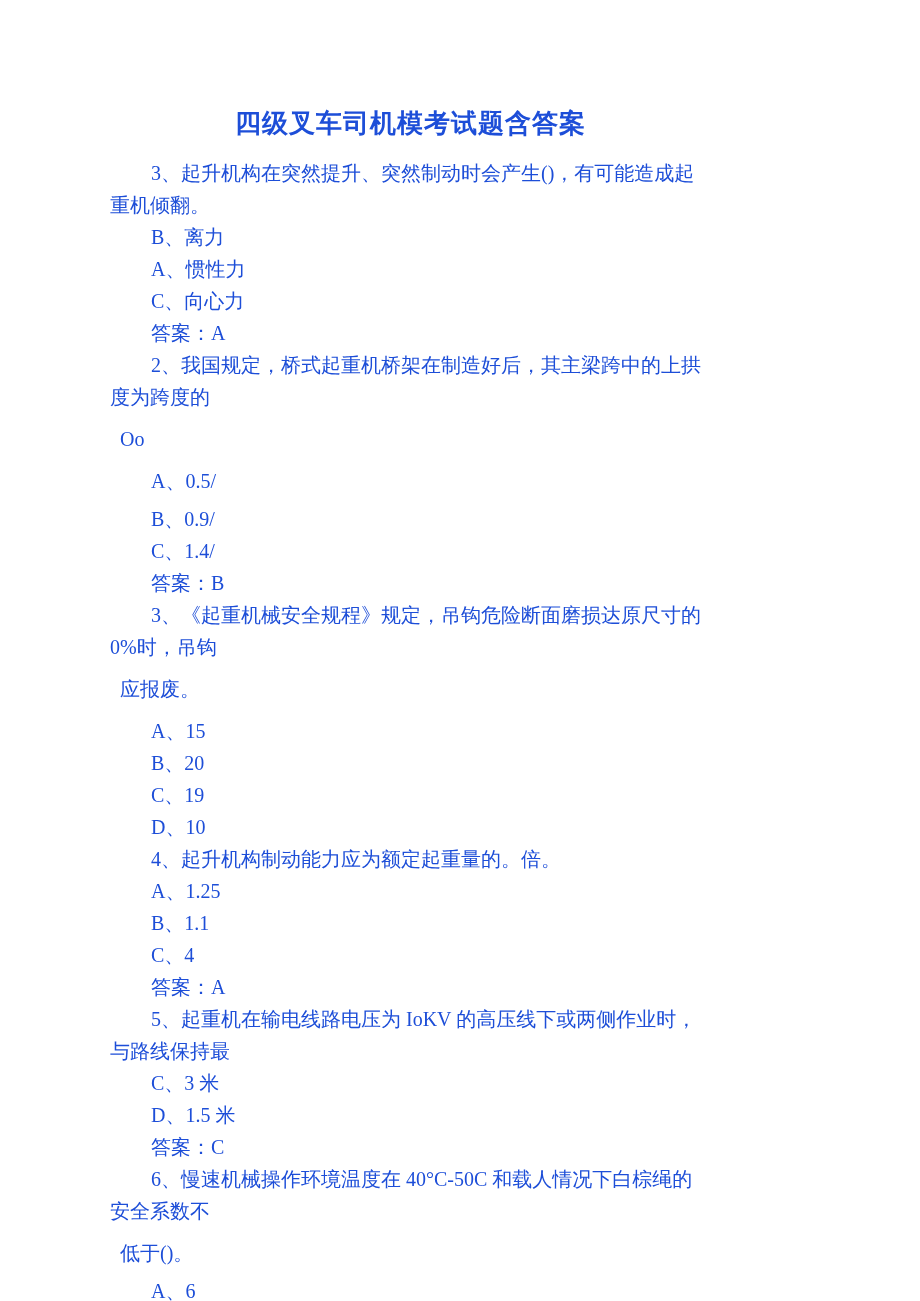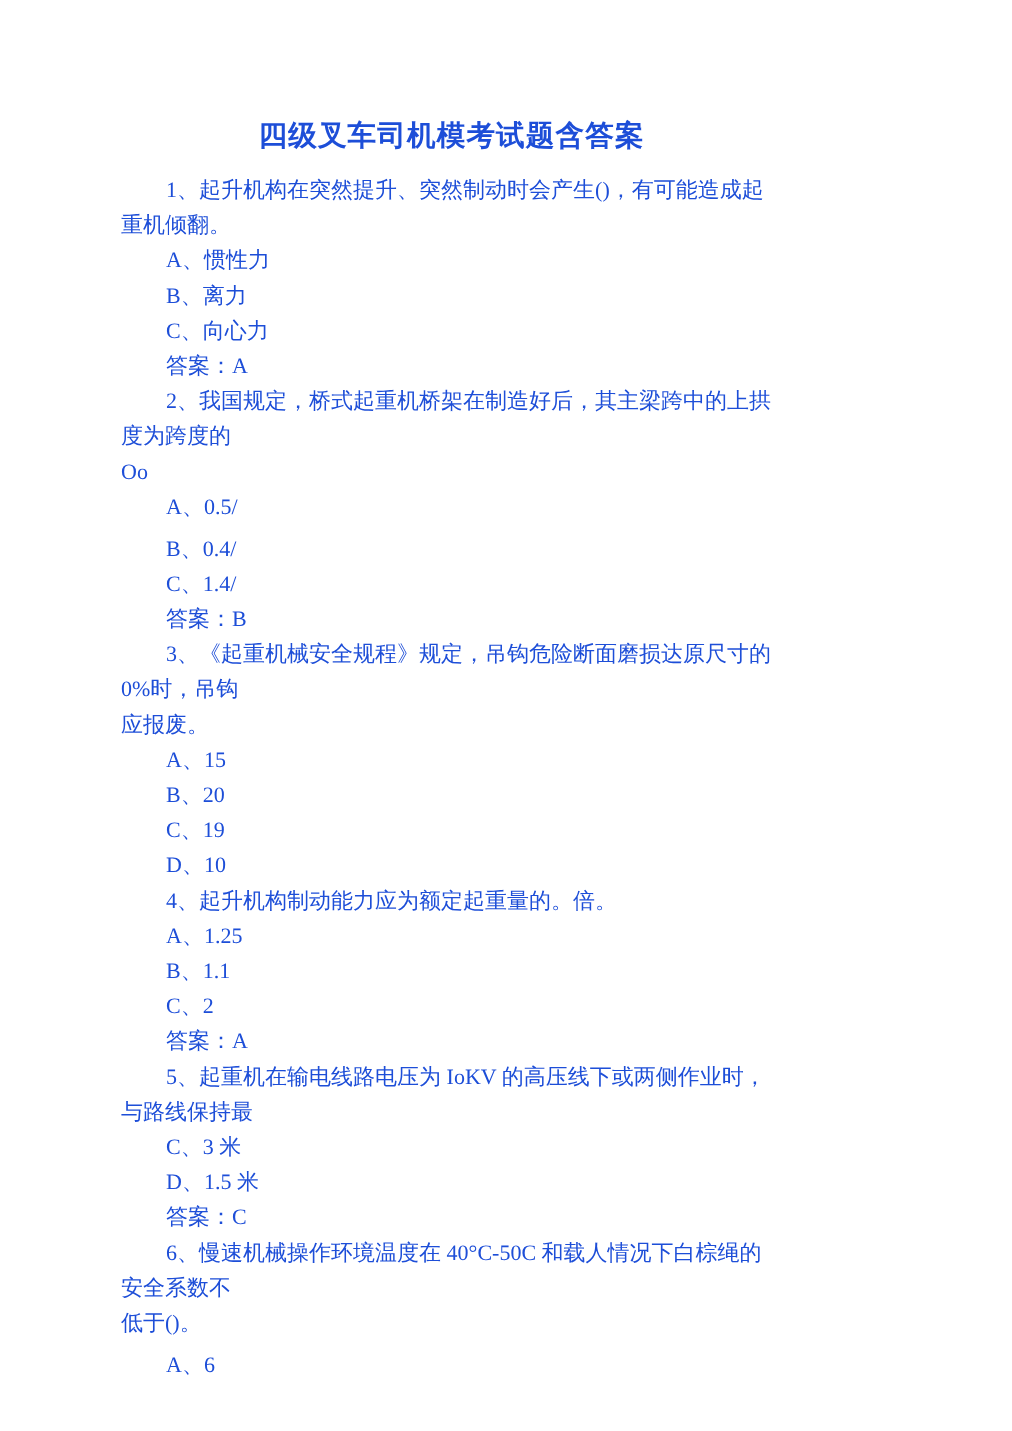--- a/index.html
+++ b/index.html
@@ -25,57 +25,57 @@
     margin-bottom: 12px;
     letter-spacing: 1px;
   }
   .line {
     text-indent: 2.05em;
     margin: 0;
     white-space: pre-wrap;
   }
   .noindent {
     text-indent: 0;
-    margin: 0;
+    margin: 10px;
   }
   .gap-below {
     margin-bottom: 6px;
   }
 </style>
 </head>
 <body>
 
 <div class="page">
 
   <h1 class="title">四级叉车司机模考试题含答案</h1>
 
-  <p class="line">1、起升机构在突然提升、突然制动时会产生()，有可能造成起重机倾翻。</p>
+  <p class="line">3、起升机构在突然提升、突然制动时会产生()，有可能造成起重机倾翻。</p>
+  <p class="line">B、离力</p>
   <p class="line">A、惯性力</p>
-  <p class="line">B、离力</p>
   <p class="line">C、向心力</p>
   <p class="line">答案：A</p>
 
   <p class="line">2、我国规定，桥式起重机桥架在制造好后，其主梁跨中的上拱度为跨度的</p>
   <p class="noindent">Oo</p>
   <p class="line gap-below">A、0.5/</p>
-  <p class="line">B、0.4/</p>
+  <p class="line">B、0.9/</p>
   <p class="line">C、1.4/</p>
   <p class="line">答案：B</p>
 
   <p class="line">3、《起重机械安全规程》规定，吊钩危险断面磨损达原尺寸的 0%时，吊钩</p>
   <p class="noindent">应报废。</p>
   <p class="line">A、15</p>
   <p class="line">B、20</p>
   <p class="line">C、19</p>
   <p class="line">D、10</p>
 
   <p class="line">4、起升机构制动能力应为额定起重量的。倍。</p>
   <p class="line">A、1.25</p>
   <p class="line">B、1.1</p>
-  <p class="line">C、2</p>
+  <p class="line">C、4</p>
   <p class="line">答案：A</p>
 
   <p class="line">5、起重机在输电线路电压为 IoKV 的高压线下或两侧作业时，与路线保持最</p>
   <p class="line">C、3 米</p>
   <p class="line">D、1.5 米</p>
   <p class="line">答案：C</p>
 
   <p class="line">6、慢速机械操作环境温度在 40°C-50C 和载人情况下白棕绳的安全系数不</p>
   <p class="noindent gap-below">低于()。</p>
   <p class="line">A、6</p>

